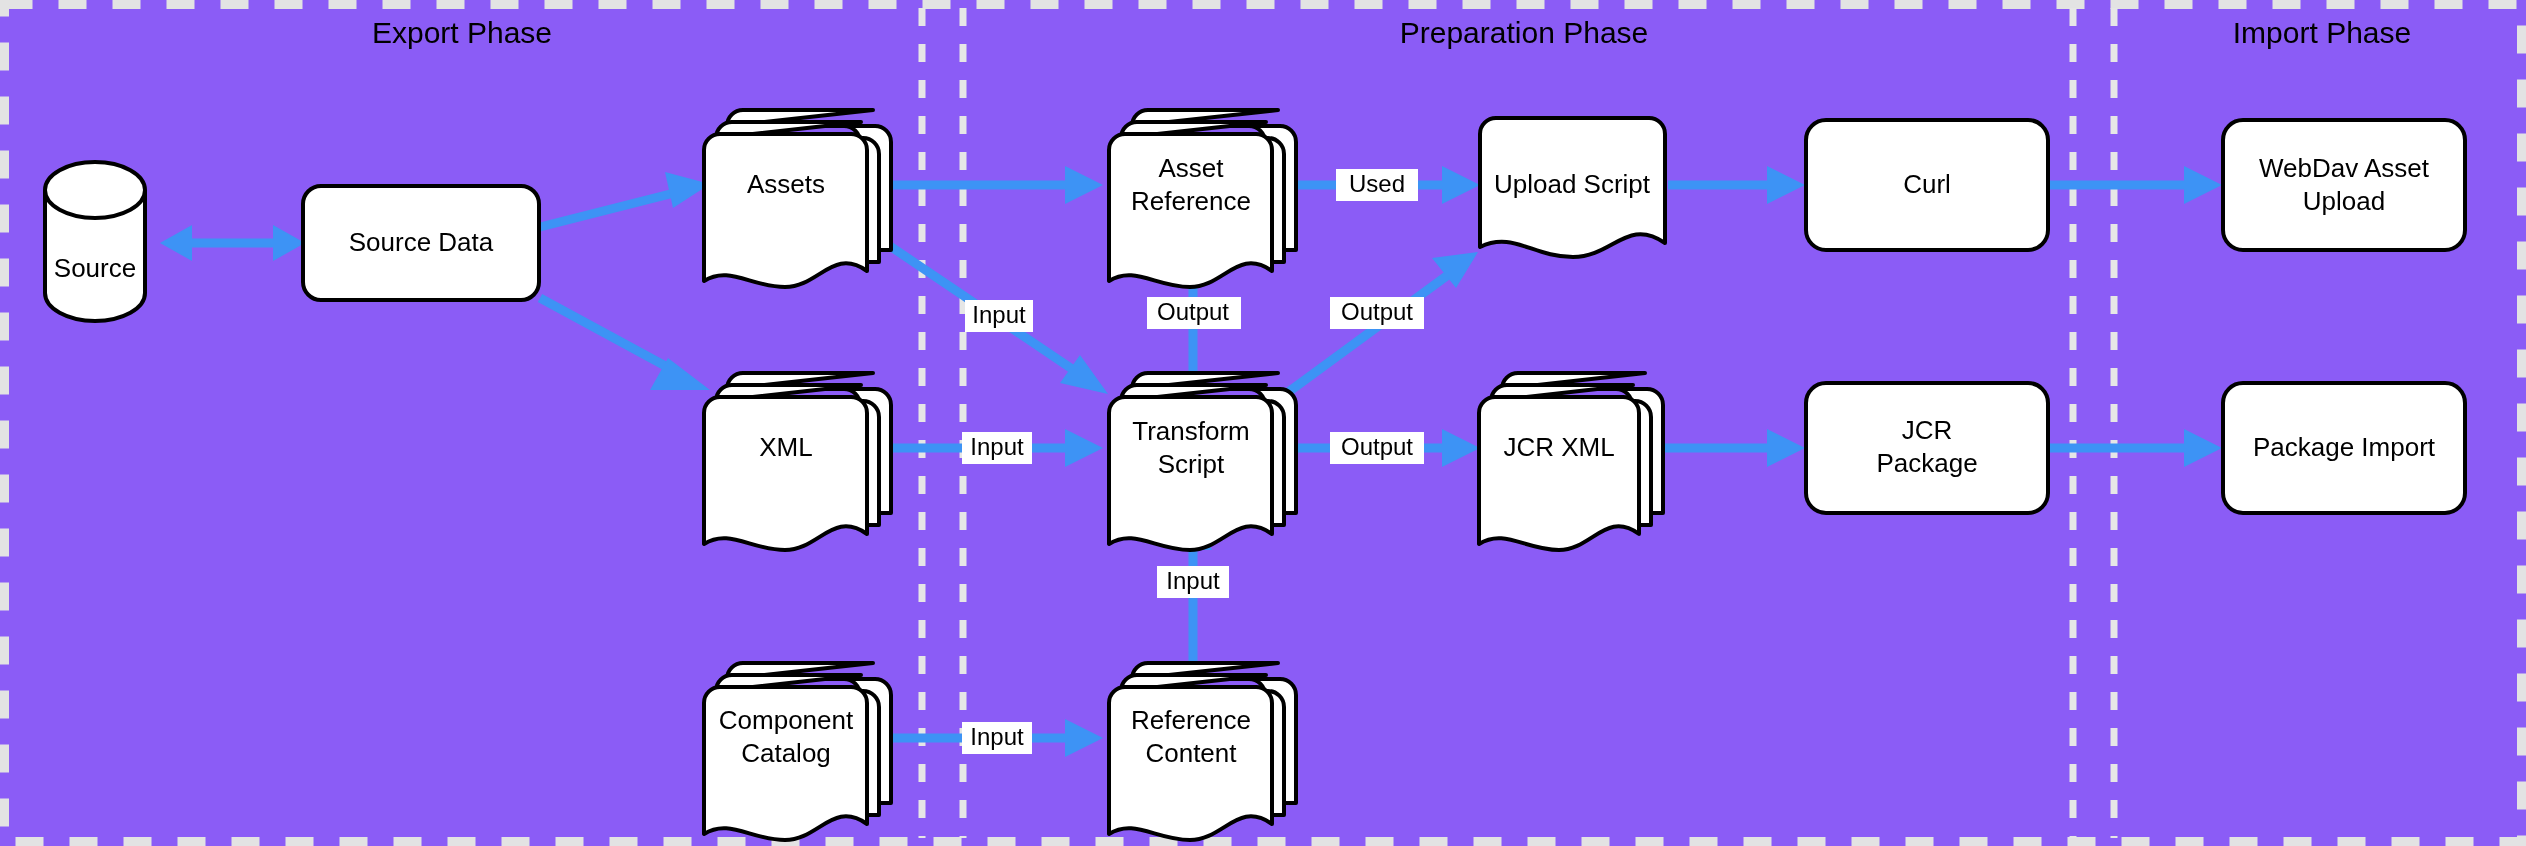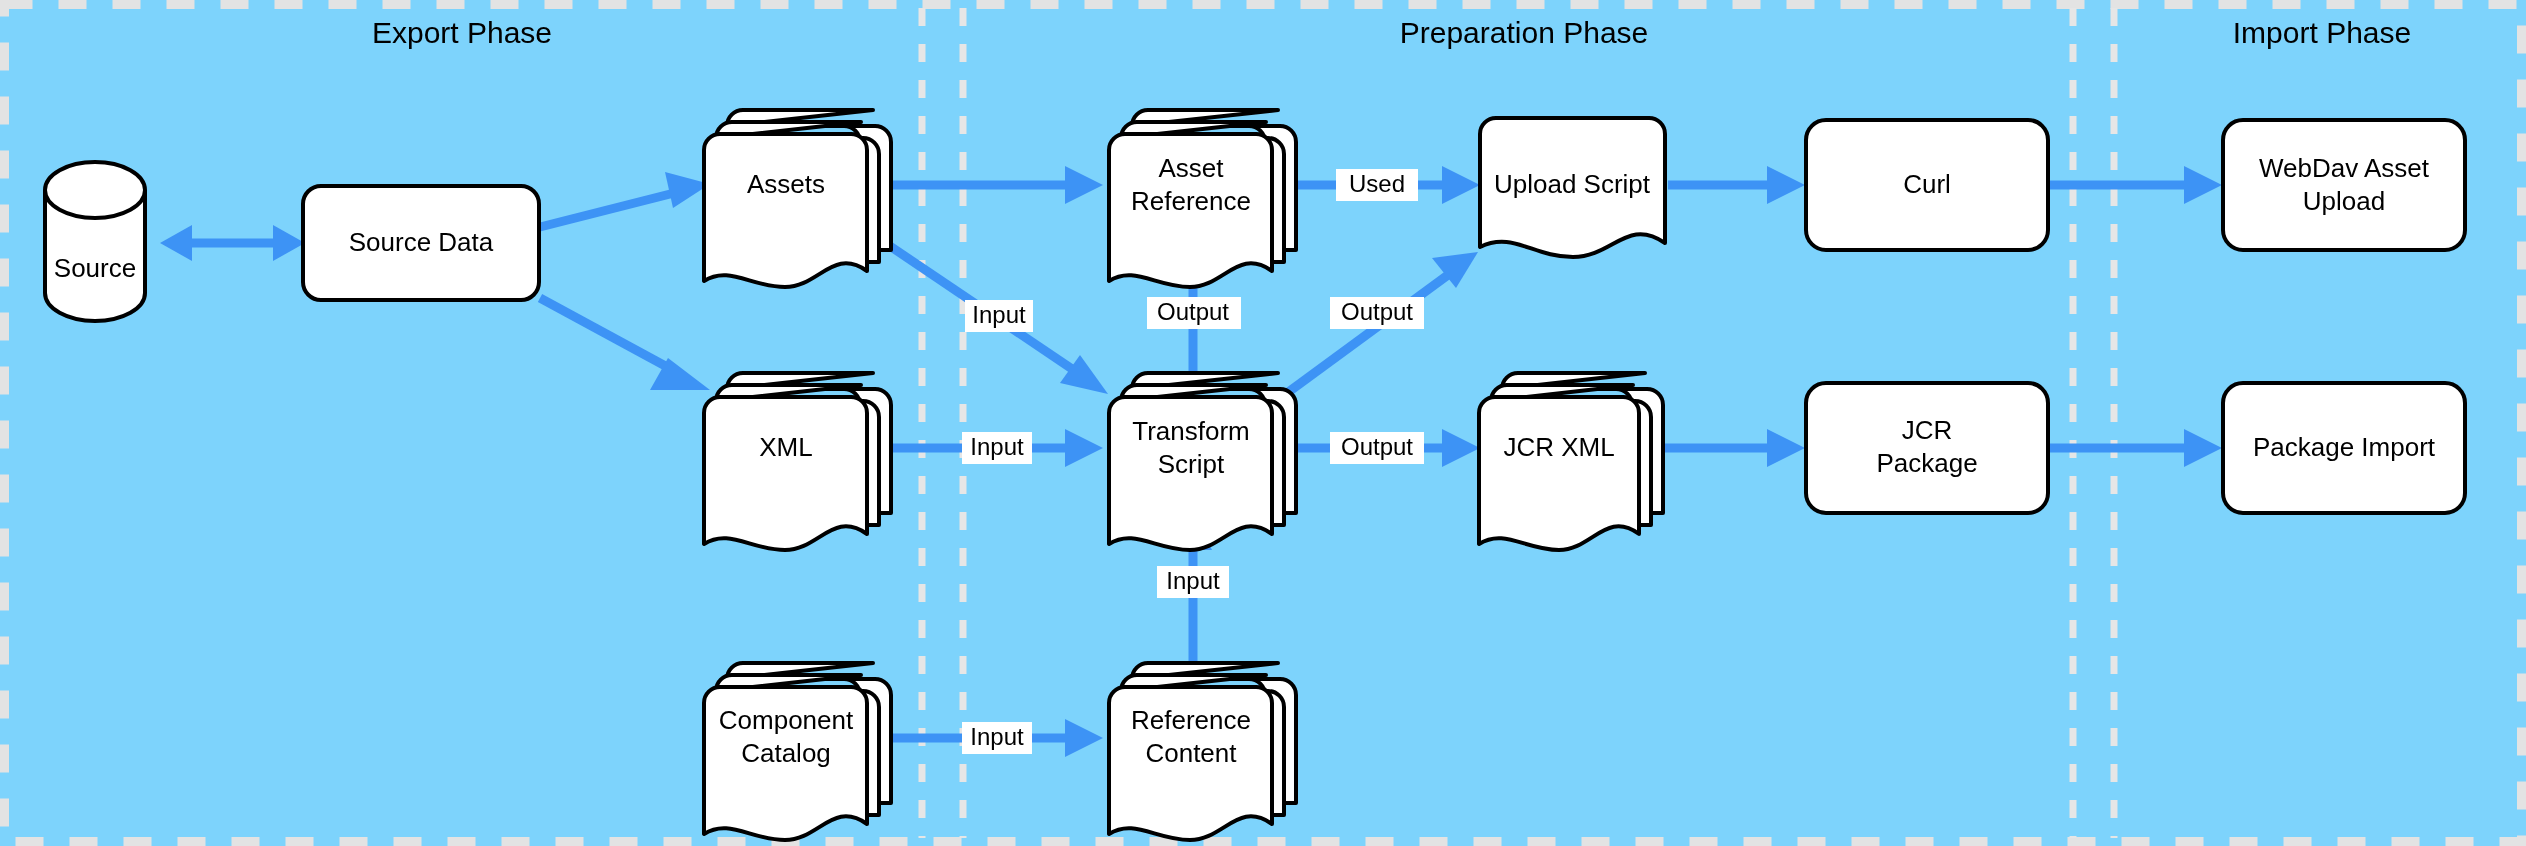--- a/index.html
+++ b/index.html
@@ -8,21 +8,21 @@
     padding: 0;
     background: #ffffff;
   }
   body {
     font-family: "Liberation Sans", sans-serif;
   }
   #diagram-root {
     position: relative;
     width: 2526px;
     height: 846px;
-    background: #7dd3fc;
+    background: #8b5cf6;
     overflow: hidden;
   }
   #diagram-svg {
     position: absolute;
     top: 0;
     left: 0;
     width: 2526px;
     height: 846px;
     display: block;
   }

